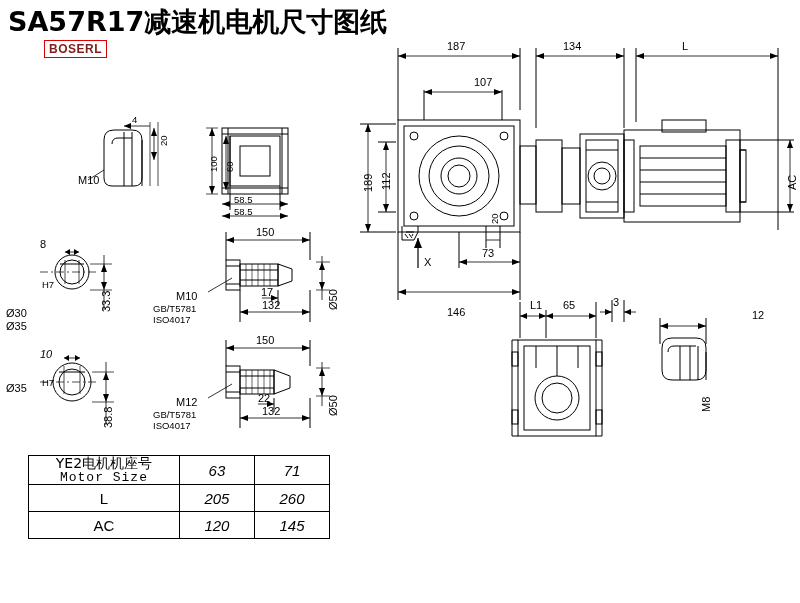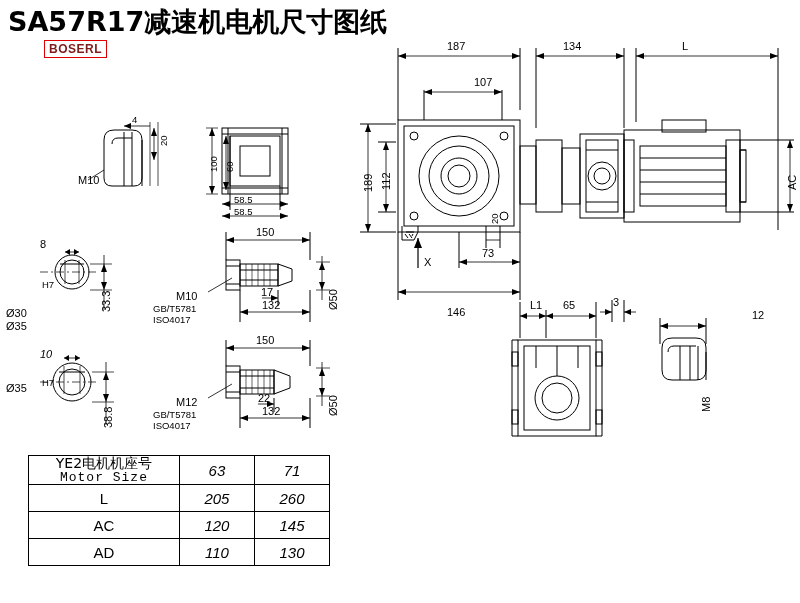--- a/index.html
+++ b/index.html
@@ -426,21 +426,16 @@
       <tr>
         <td class="head">L</td>
         <td class="col">205</td>
         <td class="col">260</td>
       </tr>
       <tr>
         <td class="head">AC</td>
         <td class="col">120</td>
         <td class="col">145</td>
       </tr>
-      <tr>
-        <td class="head">AD</td>
-        <td class="col">110</td>
-        <td class="col">130</td>
-      </tr>
     </tbody>
   </table>
 
 </div>
 
 </body></html>

